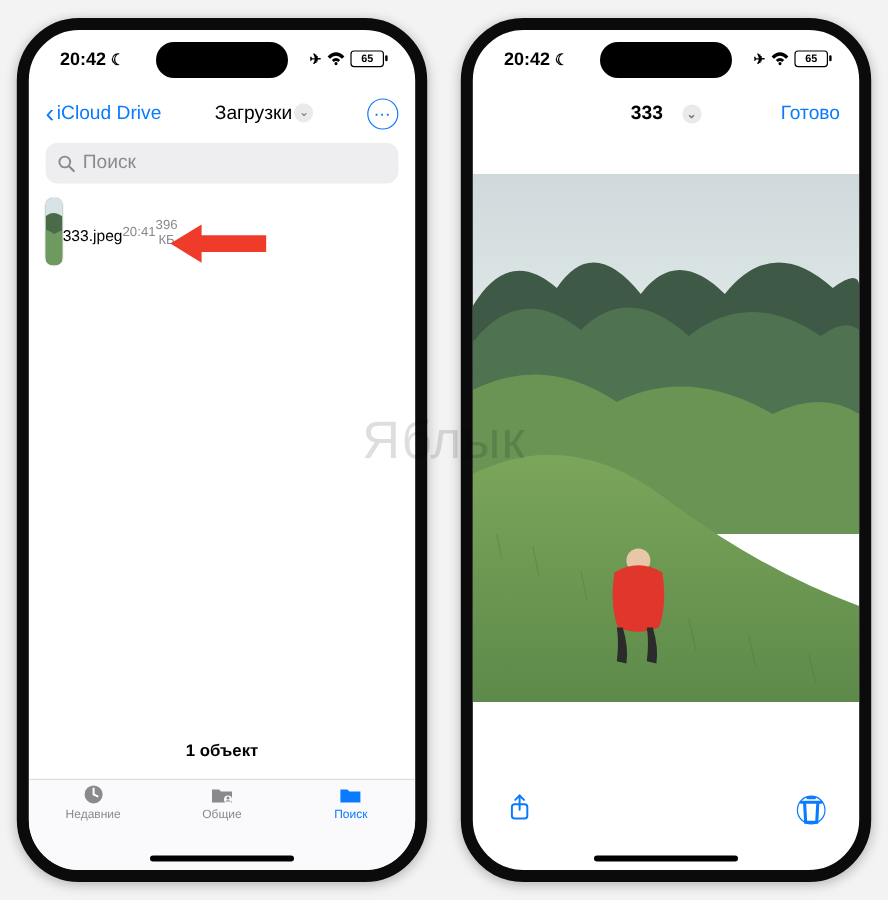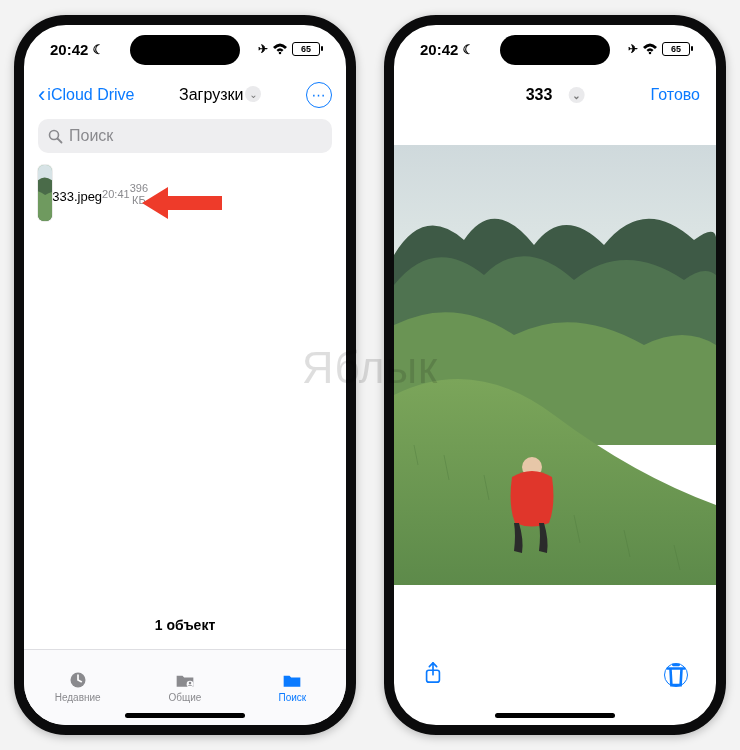--- a/index.html
+++ b/index.html
@@ -47,21 +47,21 @@
 
     
     .arrow { position:absolute; top:160px; left:118px; z-index:30; }
 
     
     .footinfo { position:absolute; bottom:92px; left:0; right:0; text-align:center;margin-top:24px; }
     .footinfo .cnt { font-size:14px; font-weight:600; }
     .footinfo .sync { font-size:12px; color:#5a5a5e; margin-top:3px; }
 
     
-    .tabbar { position:absolute; bottom:0; left:0; right:0; height:76px; border-top:1px solid #dedee2; display:flex; justify-content:space-around; align-items:flex-start; padding-top:20px; background:#fafafc; }
+    .tabbar { position:absolute; bottom:0; left:0; right:0; height:76px; border-top:1px solid #dedee2; display:flex; justify-content:space-around; align-items:flex-start; padding-top:2px; background:#fafafc; }
     .tab { display:flex; flex-direction:column; align-items:center; gap:2px; font-size:10px; color:#8a8a8e; width:80px; }
     .tab.active { color:#0a7aff; }
     .tab svg { width:22px; height:20px; }
     .home-ind { position:absolute; bottom:7px; left:50%; transform:translateX(-50%); width:120px; height:5px; background:#000; border-radius:3px; z-index:60; }
 
     
     .vnav { position:absolute; top:50px; left:0; right:0; padding:0 16px; height:40px; display:flex; align-items:center; justify-content:space-between; }
     .vtitle { font-size:16px; font-weight:600; display:flex; align-items:center; gap:16px; position:absolute; left:50%; transform:translateX(-50%);justify-content:flex-end; }
     .done { color:#0a7aff; font-size:16px; font-weight:500; }
     .photo { position:absolute; top:120px; left:0; right:0; height:440px; display:flex; align-items:center; justify-content:center; }

